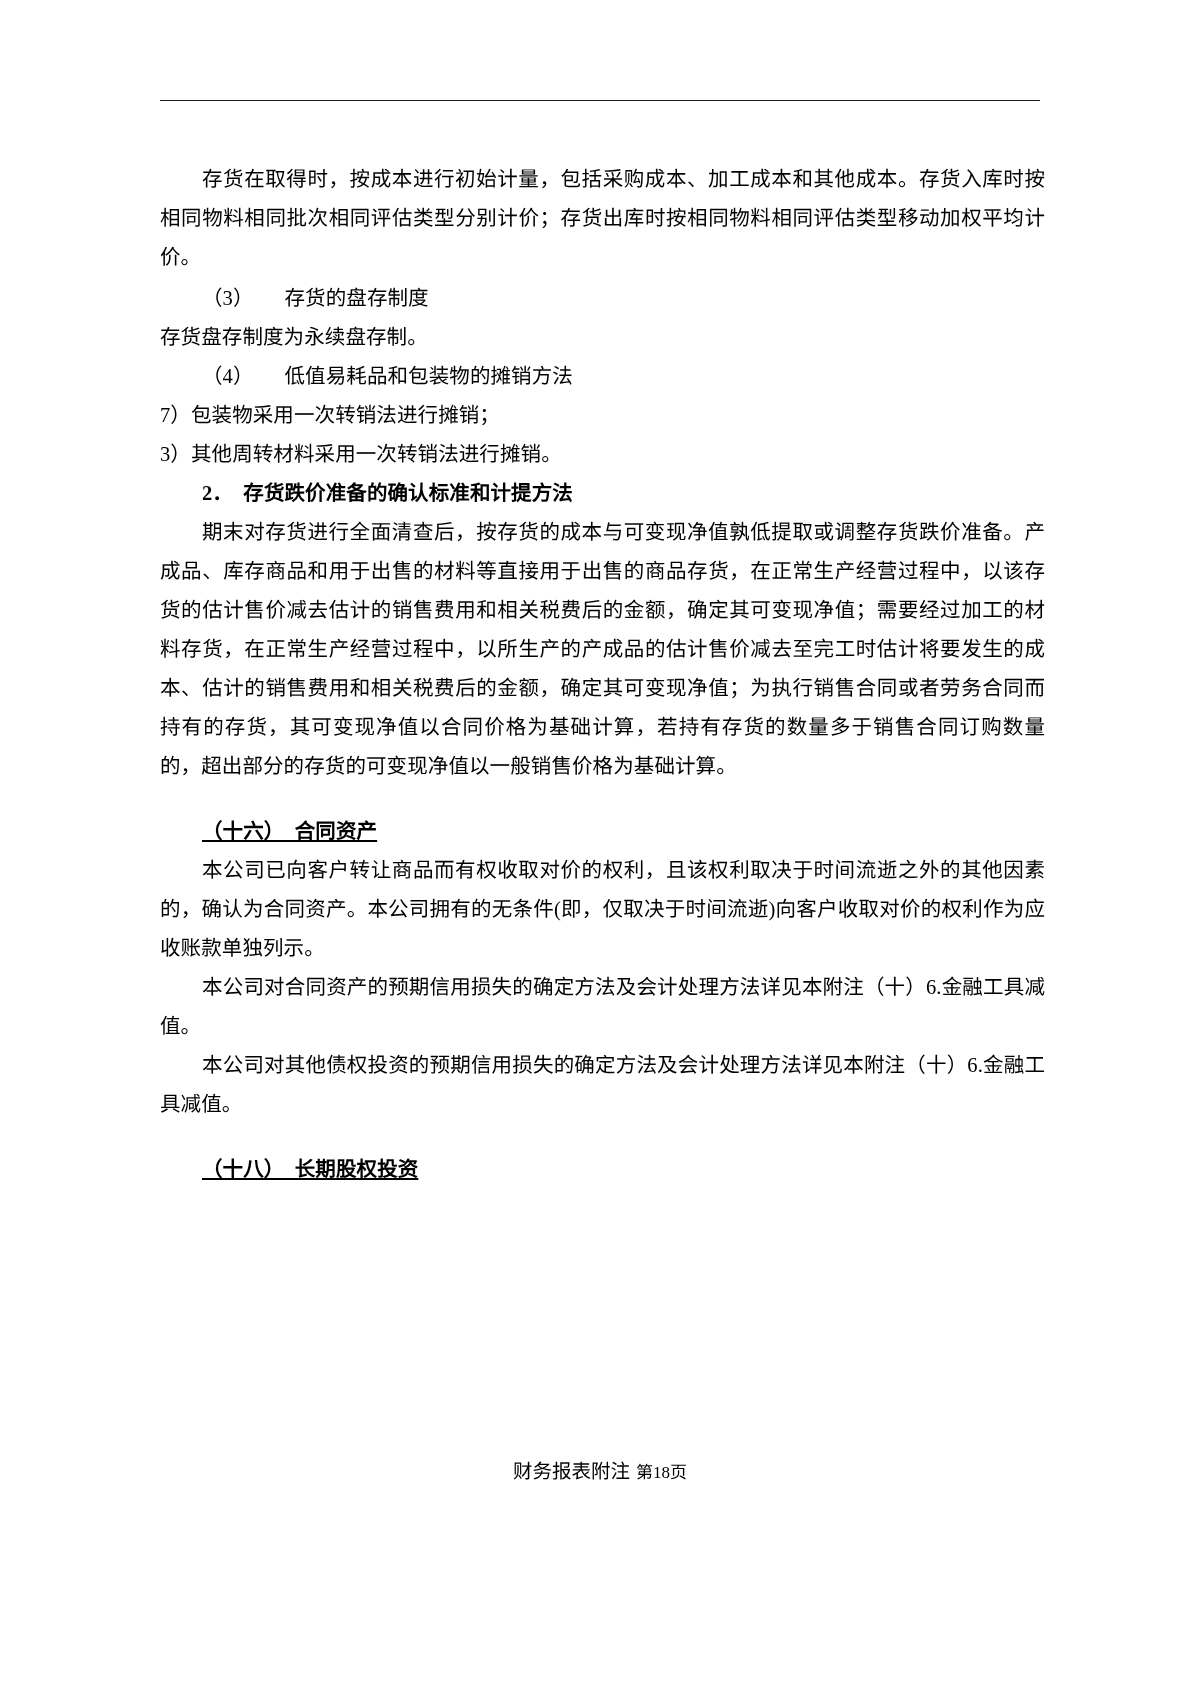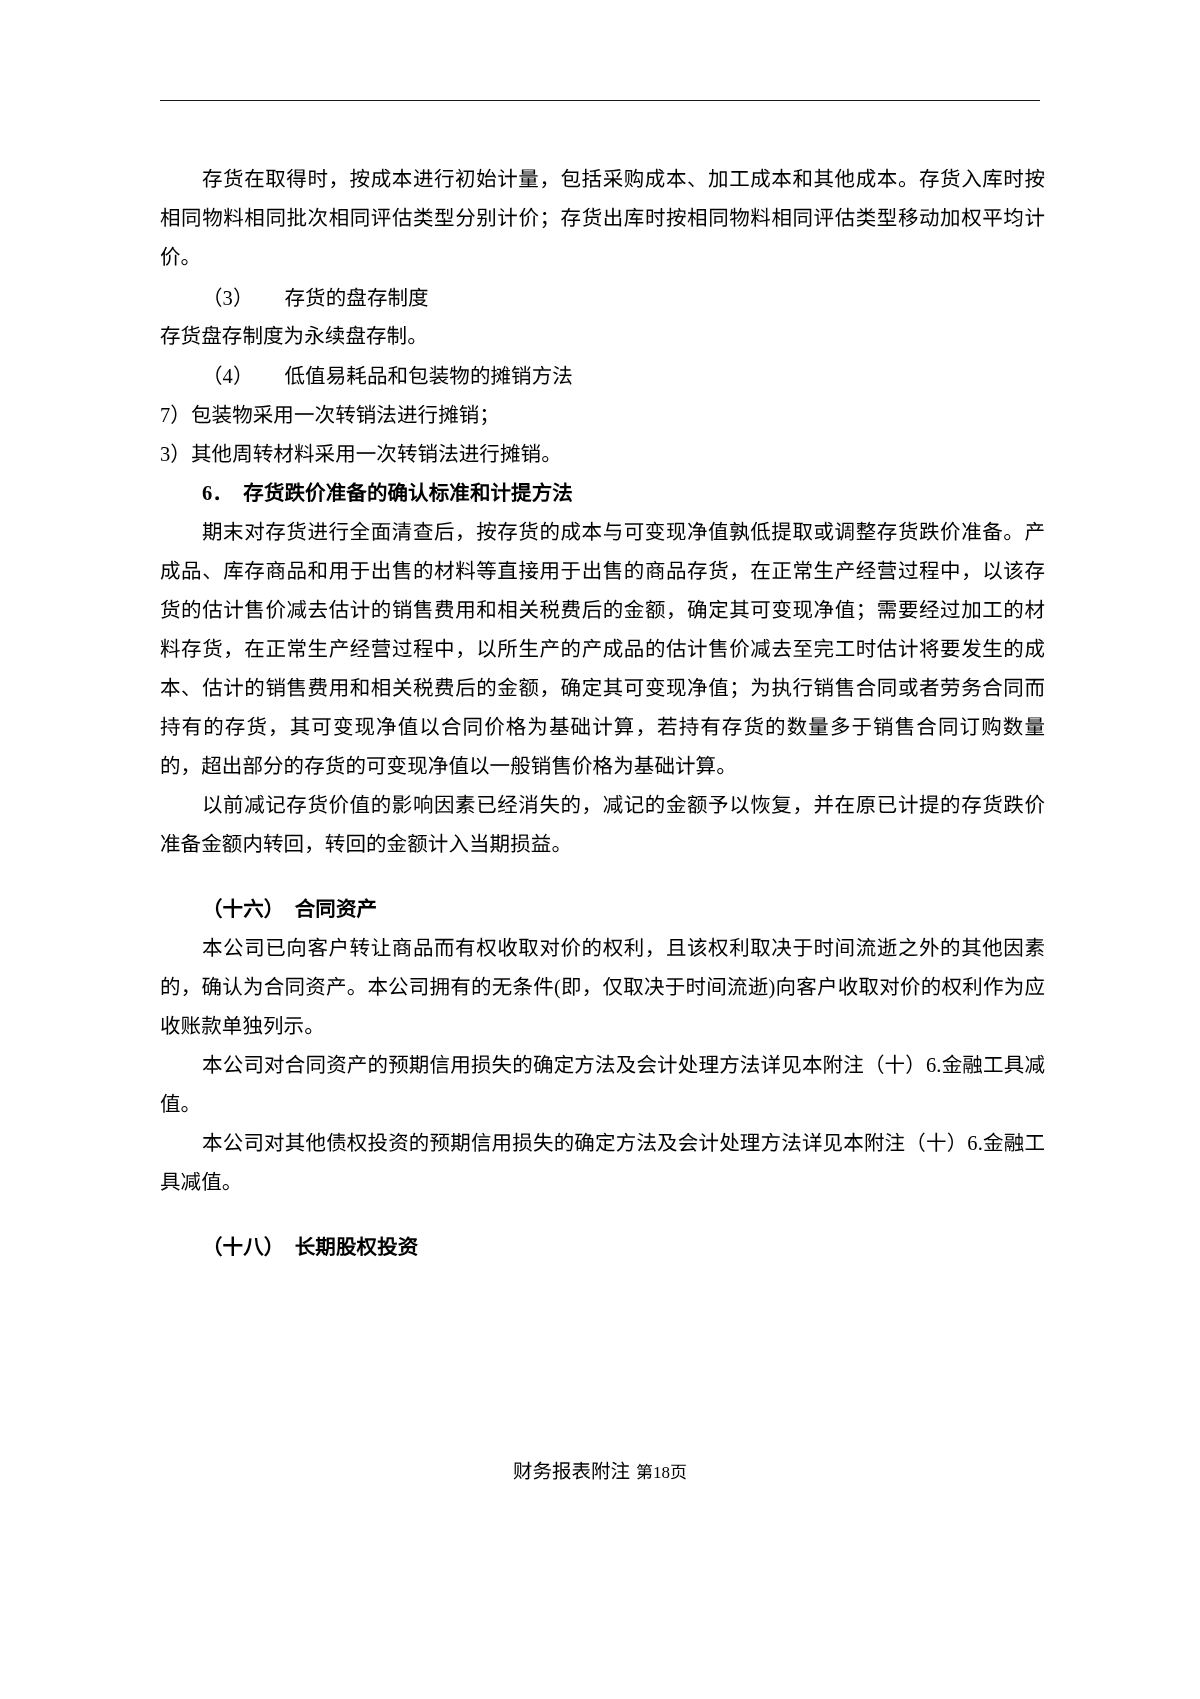--- a/index.html
+++ b/index.html
@@ -41,36 +41,36 @@
     line-height: 39px;
     text-align: justify;
     text-justify: inter-ideograph;
     letter-spacing: 0.1px;
   }
   .indent {
     text-indent: 2.05em;
   }
   .noindent {
     text-indent: 0;
-    font-family: Liberation Mono, monospace;
   }
   .listline {
     text-indent: 0;
   }
   .numbered {
     text-indent: 2.05em;
   }
   .heading-num {
     font-weight: bold;
     text-indent: 2.05em;
   }
   .section-head {
     font-weight: bold;
     text-indent: 2.05em;
     margin-top: 26px;
+    text-decoration: underline;
   }
   .gap-sm { margin-top: 2px; }
   .footer {
     position: absolute;
     left: 0;
     right: 0;
     top: 1455px;
     text-align: center;
     font-size: 19.5px;
   }
@@ -94,26 +94,25 @@
 
     <p class="noindent">存货盘存制度为永续盘存制。</p>
 
     <p class="numbered">（4）　　低值易耗品和包装物的摊销方法</p>
 
 
     <p class="listline">7）包装物采用一次转销法进行摊销；</p>
 
     <p class="listline">3）其他周转材料采用一次转销法进行摊销。</p>
 
-    <p class="heading-num">6．　存货跌价准备的确认标准和计提方法</p>
+    <p class="heading-num">2．　存货跌价准备的确认标准和计提方法</p>
 
     <p class="indent">期末对存货进行全面清查后，按存货的成本与可变现净值孰低提取或调整存货跌价准备。产成品、库存商品和用于出售的材料等直接用于出售的商品存货，在正常生产经营过程中，以该存货的估计售价减去估计的销售费用和相关税费后的金额，确定其可变现净值；需要经过加工的材料存货，在正常生产经营过程中，以所生产的产成品的估计售价减去至完工时估计将要发生的成本、估计的销售费用和相关税费后的金额，确定其可变现净值；为执行销售合同或者劳务合同而持有的存货，其可变现净值以合同价格为基础计算，若持有存货的数量多于销售合同订购数量的，超出部分的存货的可变现净值以一般销售价格为基础计算。</p>
 
 
-    <p class="indent">以前减记存货价值的影响因素已经消失的，减记的金额予以恢复，并在原已计提的存货跌价准备金额内转回，转回的金额计入当期损益。</p>
 
     <p class="section-head">（十六）　合同资产</p>
 
     <p class="indent">本公司已向客户转让商品而有权收取对价的权利，且该权利取决于时间流逝之外的其他因素的，确认为合同资产。本公司拥有的无条件(即，仅取决于时间流逝)向客户收取对价的权利作为应收账款单独列示。</p>
 
     <p class="indent">本公司对合同资产的预期信用损失的确定方法及会计处理方法详见本附注（十）6.金融工具减值。</p>
 
 
     <p class="indent">本公司对其他债权投资的预期信用损失的确定方法及会计处理方法详见本附注（十）6.金融工具减值。</p>
 

